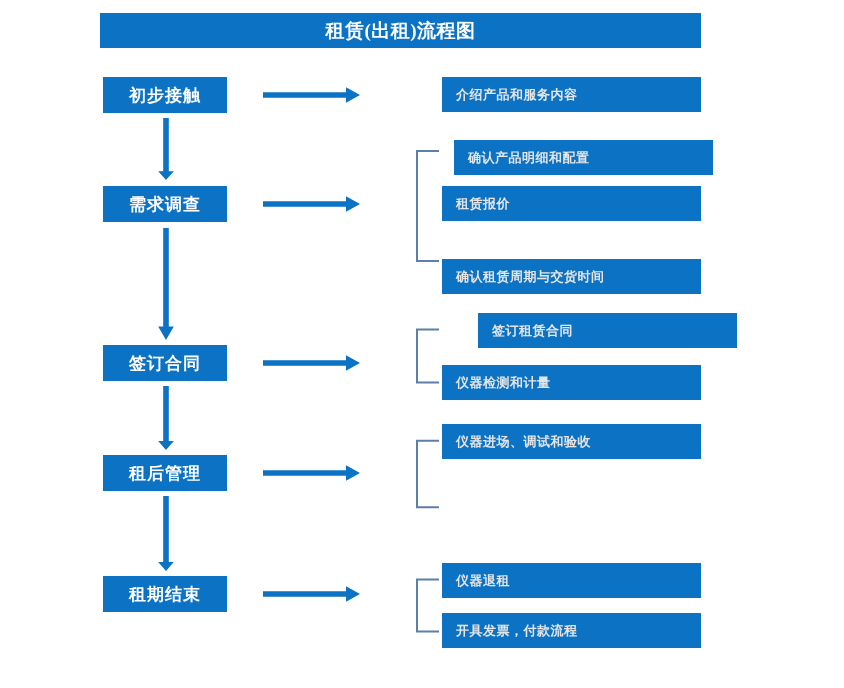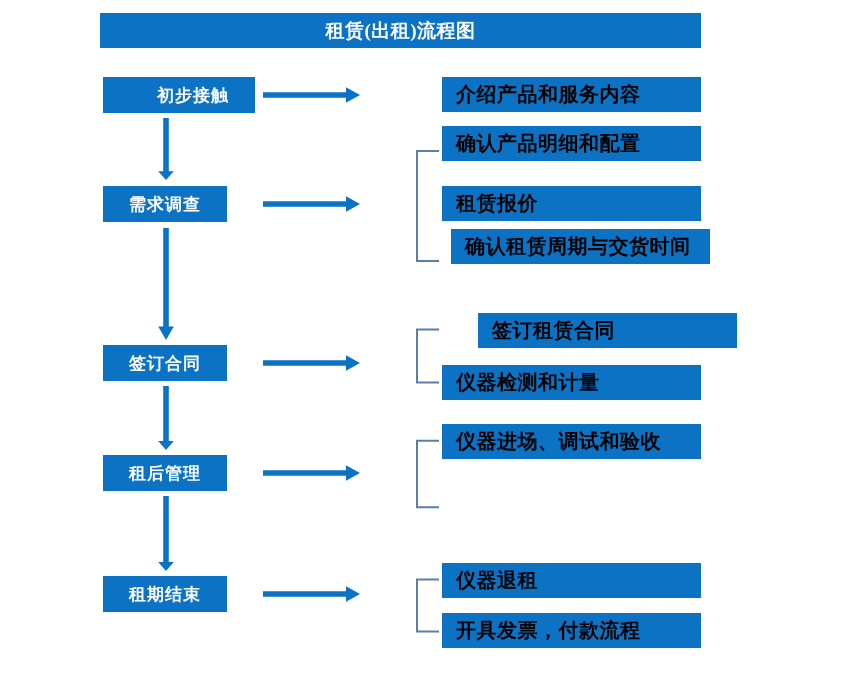--- a/index.html
+++ b/index.html
@@ -53,22 +53,22 @@
     letter-spacing: 1px;
   }
 
   
   .detail-box {
     position: absolute;
     left: 442px;
     width: 259px;
     height: 35px;
     background: #0b72c4;
-    color: #000000;
-    font-size: 20px;
+    color: #e5e5e5;
+    font-size: 13px;
     font-weight: bold;
     display: flex;
     align-items: center;
     padding-left: 14px;
     box-sizing: border-box;
     letter-spacing: 0.5px;
   }
 
   
   .arrow-h {
@@ -102,37 +102,37 @@
     overflow: visible;
   }
 </style>
 </head>
 <body>
 
 <div id="canvas">
 
   <div class="title-bar">租赁(出租)流程图</div>
 
-  <div class="stage-box" id="stage-1" style="top: 77px; padding-left: 28px;">初步接触</div>
+  <div class="stage-box" id="stage-1" style="top: 77px;">初步接触</div>
 
   <div class="stage-box" id="stage-3" style="top: 345px;">签订合同</div>
 
   <div class="stage-box" id="stage-2" style="top: 186px;">需求调查</div>
 
   <div class="stage-box" id="stage-4" style="top: 455px;">租后管理</div>
 
   <div class="stage-box" id="stage-5" style="top: 576px;">租期结束</div>
 
   <div class="detail-box" id="detail-1" style="top: 77px;">介绍产品和服务内容</div>
 
-  <div class="detail-box" id="detail-2" style="top: 126px;">确认产品明细和配置</div>
+  <div class="detail-box" id="detail-2" style="top: 140px; margin-left: 12px;">确认产品明细和配置</div>
 
   <div class="detail-box" id="detail-3" style="top: 186px;">租赁报价</div>
 
-  <div class="detail-box" id="detail-4" style="top: 229px; margin-left: 9px;">确认租赁周期与交货时间</div>
+  <div class="detail-box" id="detail-4" style="top: 259px;">确认租赁周期与交货时间</div>
 
   <div class="detail-box" id="detail-5" style="top: 313px; margin-left: 36px;">签订租赁合同</div>
 
   <div class="detail-box" id="detail-6" style="top: 365px;">仪器检测和计量</div>
 
   <div class="detail-box" id="detail-7" style="top: 424px;">仪器进场、调试和验收</div>
 
 
   <div class="detail-box" id="detail-9" style="top: 563px;">仪器退租</div>
 

